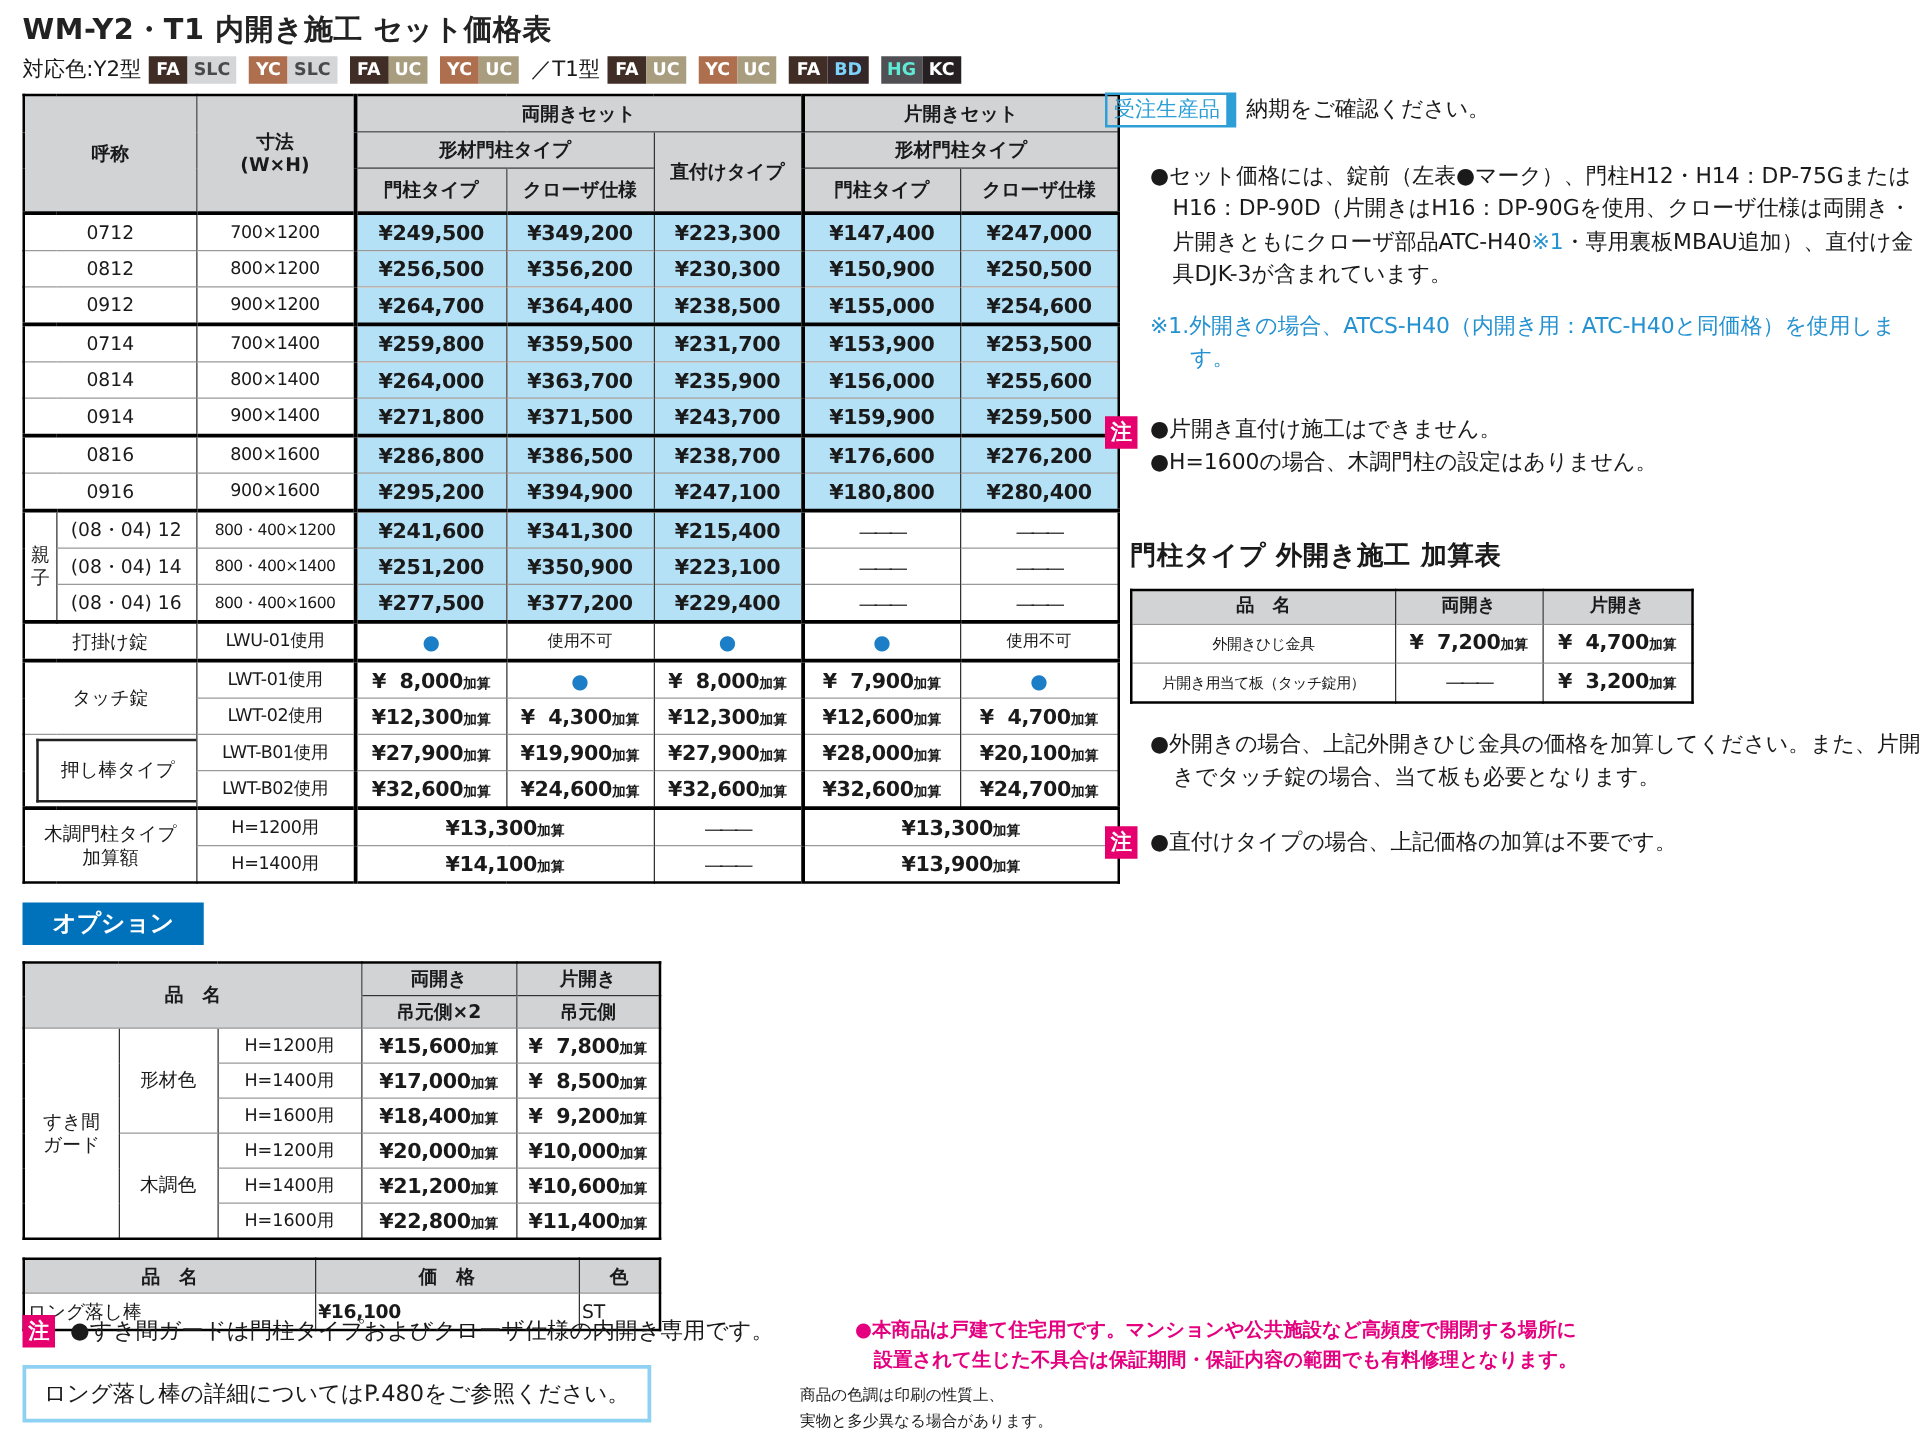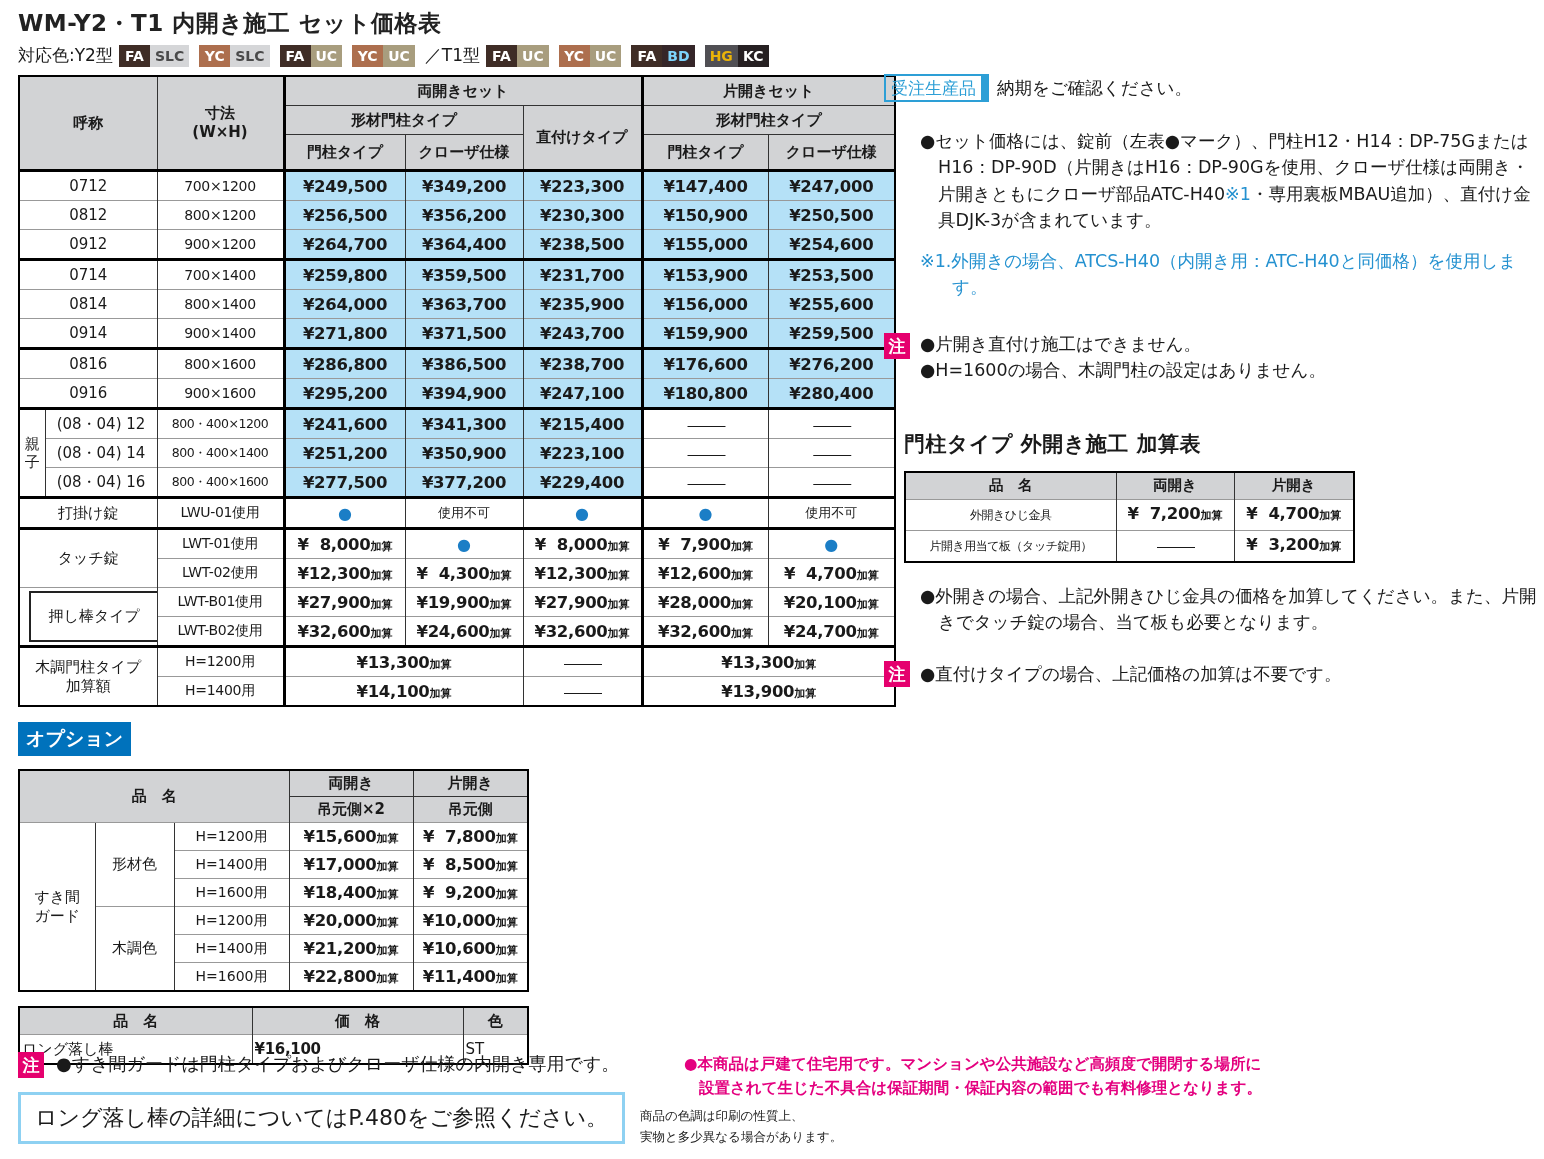--- a/index.html
+++ b/index.html
@@ -50,32 +50,32 @@
   .note-row{display:flex;gap:10px;margin-top:30px;align-items:flex-start;}
   .nb{flex:0 0 auto;display:inline-block;width:26px;height:26px;background:#e5006e;color:#fff;text-align:center;line-height:26px;font-weight:bold;font-size:17px;margin-top:2px;}
   .rp h2{font-size:21px;font-weight:600;margin:46px 0 10px 20px;letter-spacing:.5px;}
   table.add{width:449px;margin-left:20px;border:2px solid #000;}
   table.add th{height:26px;font-size:14.5px;}
   table.add td{height:30px;}
   .add .n{font-size:12px;text-align:center;letter-spacing:-.5px;}
   .open-note{margin:20px 0 0 36px;padding-left:18px;text-indent:-18px;}
 
   
-  .opt-badge{display:inline-block;background:#0072bc;color:#fff;font-size:19px;font-weight:bold;padding:4px 8px;}
+  .opt-badge{display:inline-block;background:#0072bc;color:#fff;font-size:19px;font-weight:bold;padding:4px 24px;}
   table.opt{width:509px;border:2px solid #000;margin-top:13px;}
   table.opt th{height:25px;}
   table.opt td{height:27px;}
   .opt .sz2{font-size:14px;text-align:center;}
   table.rod{width:509px;border:2px solid #000;}
   table.rod th{height:26px;}
   table.rod td{height:28px;font-size:15px;text-align:left;}
 
   
   .f-note{display:flex;gap:12px;align-items:center;font-size:18px;}
-  .rod-box{display:inline-block;border:3px solid #8ed1f2;padding:8px 14px;font-size:22px;}
+  .rod-box{display:inline-block;border:3px solid #8ed1f2;padding:8px 14px;font-size:18px;}
   .pink{color:#e4007f;font-size:15.5px;font-weight:600;line-height:1.55;margin-left:40px;}
   .pink .ind{margin-left:15px;}
   .color-note{font-size:12.5px;line-height:1.7;color:#222;}
 </style>
 </head>
 <body>
 
 <div class="abs" style="left:18px;top:8px;">
   <div class="title">WM-Y2・T1 内開き施工 セット価格表</div>
   <div class="subtitle">
@@ -103,21 +103,21 @@
     </span>
     <span class="pair">
       <span class="sw" style="background:#ad6f4e;color:#fff">YC</span>
       <span class="sw" style="background:#a89d7e;color:#fff">UC</span>
     </span>
     <span class="pair">
       <span class="sw" style="background:#3f2d26;color:#fff">FA</span>
       <span class="sw" style="background:#352629;color:#7dd3fc">BD</span>
     </span>
     <span class="pair">
-      <span class="sw" style="background:#504f54;color:#eab308">HG</span>
+      <span class="sw" style="background:#504f54;color:#5eead4">HG</span>
       <span class="sw" style="background:#262022;color:#fff">KC</span>
     </span>
   </div>
 </div>
 
 <table class="main abs" style="left:18px;top:75px;">
   <colgroup>
       <col style="width:26px">
       <col style="width:112px">
       <col style="width:127px">

